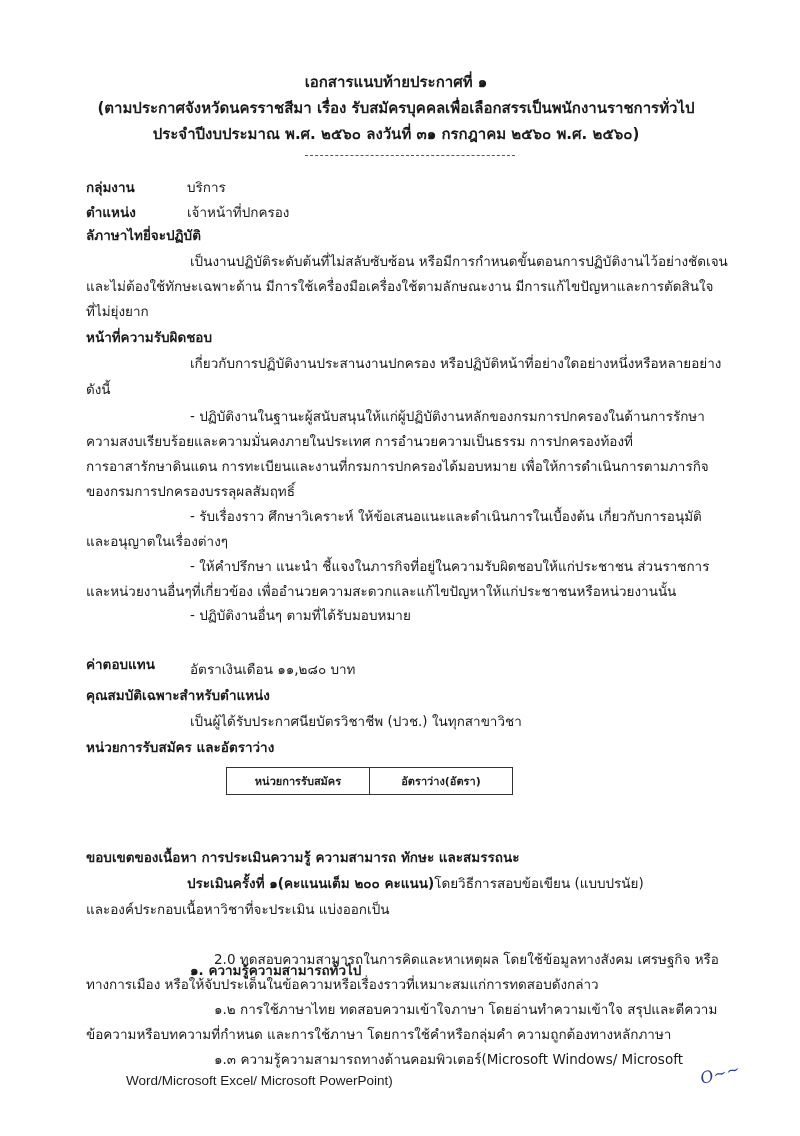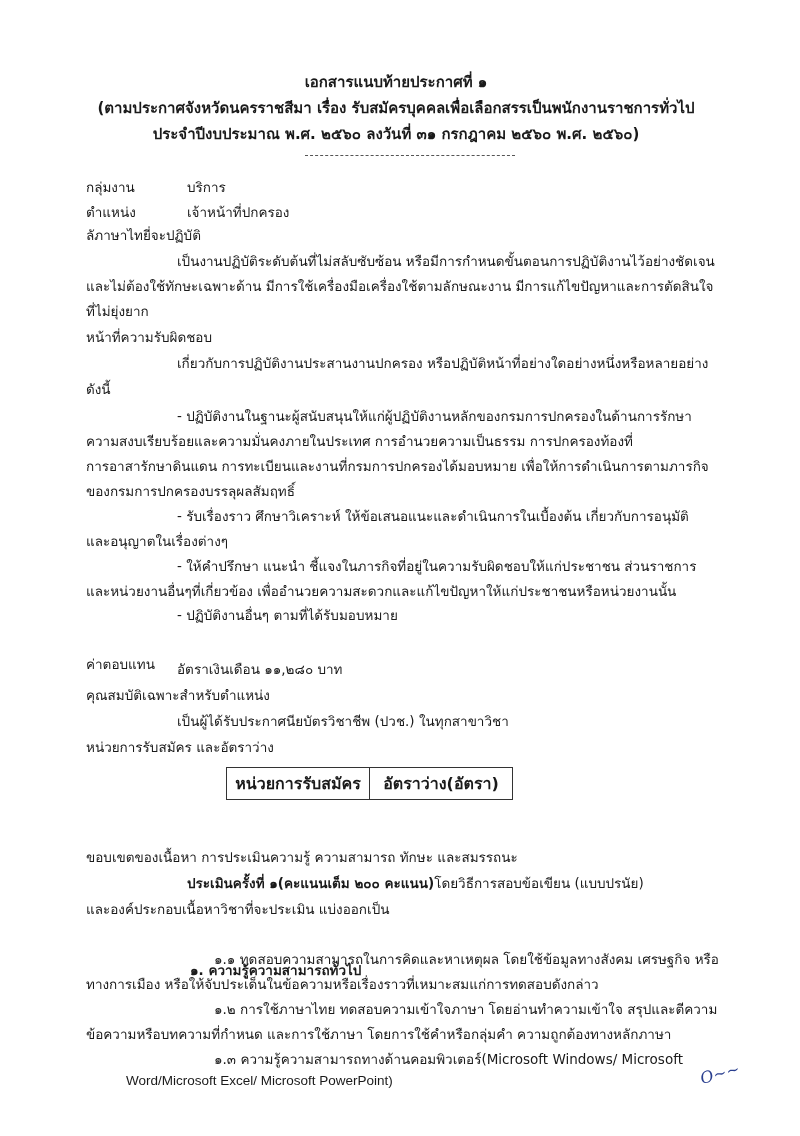--- a/index.html
+++ b/index.html
@@ -6,27 +6,27 @@
   body {
     width: 800px; height: 1136px; position: relative; overflow: hidden;
     font-family: "DejaVu Sans", "Liberation Sans", sans-serif;
     color: #1a1a1a; font-size: 13.5px;
   }
   .abs { position: absolute; white-space: nowrap; }
   .center { left: 0; width: 792px; text-align: center; }
   .title { font-size: 15px; font-weight: bold; }
   .bold { font-weight: bold; margin-top: 36px; }
   .dash { position: absolute; left: 305px; top: 155px; width: 210px; border-top: 1px dashed #555; }
-  .lbl { left: 86px; font-weight: normal; }
+  .lbl { left: 86px; font-weight: bold; }
   .val { left: 187px; }
-  .ind1 { left: 177px; text-align: center; }
+  .ind1 { left: 190px; text-align: center; }
   .left { left: 86px; }
   table.units {
     position: absolute; left: 226px; top: 767px; border-collapse: collapse;
-    font-size: 16px;
+    font-size: 11px;
   }
   table.units td, table.units th {
     border: 1px solid #333; width: 134px; text-align: center; padding: 3px 4px; height: 20px;
   }
   table.units th { font-weight: bold; }
   .sig {
     position: absolute; left: 700px; top: 1064px; color: #2a3f8f;
     font-family: "DejaVu Serif", serif; font-style: italic; font-size: 16px; transform: rotate(-15deg);
   }
   .eng { font-family: "Liberation Sans", sans-serif; margin-left: 40px; }
@@ -80,21 +80,21 @@
     </tr>
   </tbody>
     </table>
 
   <div class="abs lbl" style="top:846px">ขอบเขตของเนื้อหา การประเมินความรู้ ความสามารถ ทักษะ และสมรรถนะ</div>
   <div class="abs" style="top:872px; left:187px">
     <span class="bold">ประเมินครั้งที่ ๑(คะแนนเต็ม  ๒๐๐ คะแนน)</span><span>โดยวิธีการสอบข้อเขียน  (แบบปรนัย)</span>
   </div>
   <div class="abs left" style="top:898px">และองค์ประกอบเนื้อหาวิชาที่จะประเมิน แบ่งออกเป็น</div>
   <div class="abs bold" style="top:923px; left:190px">๑.  ความรู้ความสามารถทั่วไป</div>
-  <div class="abs" style="top:948px; left:214px">๑.๑ ทดสอบความสามารถในการคิดและหาเหตุผล โดยใช้ข้อมูลทางสังคม เศรษฐกิจ หรือ</div>
+  <div class="abs" style="top:948px; left:214px">2.0 ทดสอบความสามารถในการคิดและหาเหตุผล โดยใช้ข้อมูลทางสังคม เศรษฐกิจ หรือ</div>
   <div class="abs left" style="top:973px">ทางการเมือง หรือให้จับประเด็นในข้อความหรือเรื่องราวที่เหมาะสมแก่การทดสอบดังกล่าว</div>
   <div class="abs" style="top:998px; left:214px">๑.๒ การใช้ภาษาไทย ทดสอบความเข้าใจภาษา โดยอ่านทำความเข้าใจ สรุปและตีความ</div>
   <div class="abs left" style="top:1023px">ข้อความหรือบทความที่กำหนด และการใช้ภาษา โดยการใช้คำหรือกลุ่มคำ ความถูกต้องทางหลักภาษา</div>
   <div class="abs" style="top:1048px; left:214px">๑.๓ ความรู้ความสามารถทางด้านคอมพิวเตอร์(Microsoft Windows/ Microsoft</div>
   <div class="abs left eng" style="top:1073px">Word/Microsoft Excel/ Microsoft PowerPoint)</div>
 
   <div class="sig">O~~</div>
 </div>
 
 </body></html>

